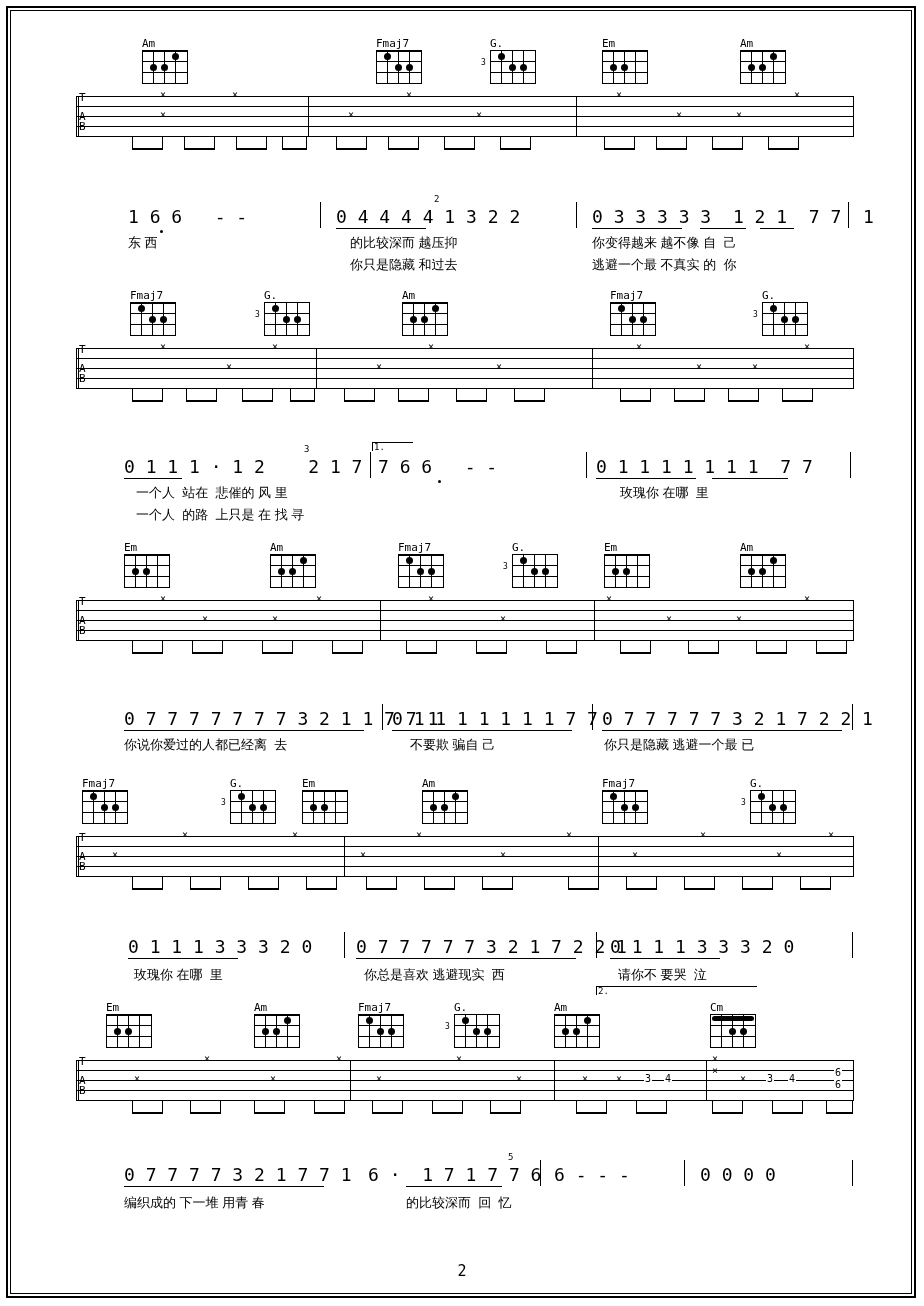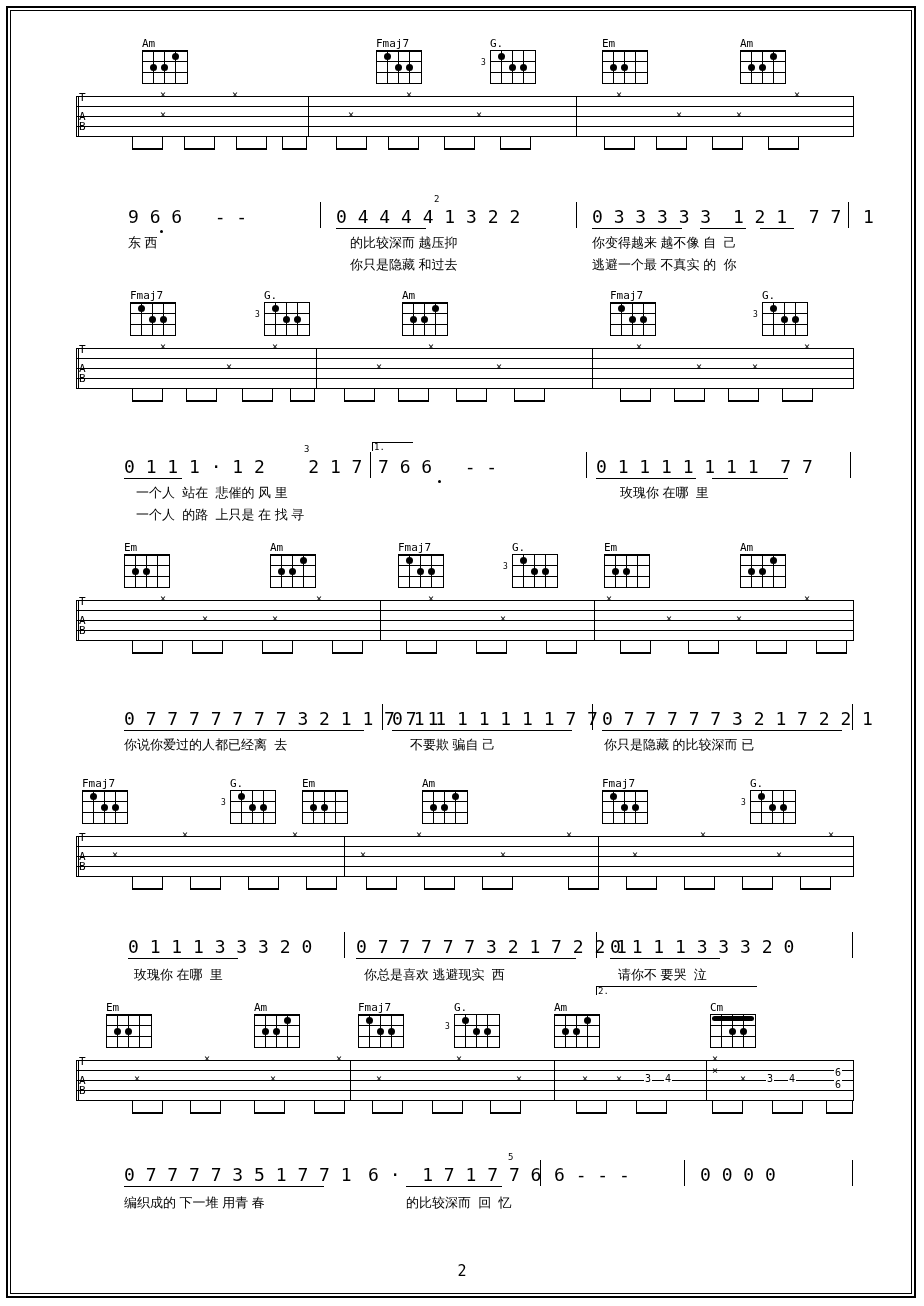--- a/index.html
+++ b/index.html
@@ -204,21 +204,21 @@
         <div class="beam" style="left:580px;top:52px;width:30px;"></div>
         <div class="stem" style="left:610px;top:40px;height:14px;"></div>
       <div class="stem" style="left:636px;top:40px;height:14px;"></div>
         <div class="beam" style="left:636px;top:52px;width:30px;"></div>
         <div class="stem" style="left:666px;top:40px;height:14px;"></div>
       <div class="stem" style="left:692px;top:40px;height:14px;"></div>
         <div class="beam" style="left:692px;top:52px;width:30px;"></div>
         <div class="stem" style="left:722px;top:40px;height:14px;"></div>
     </div>
 
-    <div class="jp" style="left:128px;top:168px;">9 6 6   - -</div>
+    <div class="jp" style="left:128px;top:168px;">1 6 6   - -</div>
     <div class="jpbar" style="left:320px;top:164px;height:26px;"></div>
     <div class="jp" style="left:336px;top:168px;">0 4 4 4 4 1 3 2 2</div>
     <div class="jpbar" style="left:576px;top:164px;height:26px;"></div>
     <div class="jp" style="left:592px;top:168px;">0 3 3 3 3 3  1 2 1  7 7  1</div>
     <div class="jpbar" style="left:848px;top:164px;height:26px;"></div>
     <div class="underline" style="left:336px;top:190px;width:90px;"></div>
     <div class="underline" style="left:592px;top:190px;width:90px;"></div>
     <div class="underline" style="left:700px;top:190px;width:46px;"></div>
     <div class="underline" style="left:760px;top:190px;width:34px;"></div>
     <div class="undot" style="left:160px;top:192px;"></div>
@@ -569,21 +569,21 @@
     <div class="jpbar" style="left:382px;top:162px;height:26px;"></div>
     <div class="jp" style="left:392px;top:166px;">0 1 1 1 1 1 1 1 7 7</div>
     <div class="jpbar" style="left:592px;top:162px;height:26px;"></div>
     <div class="jp" style="left:602px;top:166px;">0 7 7 7 7 7 3 2 1 7 2 2 1</div>
     <div class="jpbar" style="left:852px;top:162px;height:26px;"></div>
     <div class="underline" style="left:124px;top:188px;width:240px;"></div>
     <div class="underline" style="left:392px;top:188px;width:180px;"></div>
     <div class="underline" style="left:602px;top:188px;width:240px;"></div>
     <div class="lyr" style="left:124px;top:194px;">你说你爱过的人都已经离  去</div>
     <div class="lyr" style="left:410px;top:194px;">不要欺 骗自 己</div>
-    <div class="lyr" style="left:604px;top:194px;">你只是隐藏 的比较深而 已</div>
+    <div class="lyr" style="left:604px;top:194px;">你只是隐藏 逃避一个最 已</div>
   </div>
 
   <div class="system" style="top:778px;">
     <div class="chords">
       <div class="chord" style="left:80px;top:0;">
         <div class="cname">Fmaj7</div>
         <div class="grid">
           <div class="nut"></div>
             <div class="vline" style="left:0;"></div>
             <div class="vline" style="left:11px;"></div>
@@ -935,21 +935,21 @@
         <div class="beam" style="left:636px;top:52px;width:30px;"></div>
         <div class="stem" style="left:666px;top:40px;height:14px;"></div>
       <div class="stem" style="left:696px;top:40px;height:14px;"></div>
         <div class="beam" style="left:696px;top:52px;width:30px;"></div>
         <div class="stem" style="left:726px;top:40px;height:14px;"></div>
       <div class="stem" style="left:750px;top:40px;height:14px;"></div>
         <div class="beam" style="left:750px;top:52px;width:26px;"></div>
         <div class="stem" style="left:776px;top:40px;height:14px;"></div>
     </div>
 
-    <div class="jp" style="left:124px;top:162px;">0 7 7 7 7 3 5 1 7 7 1</div>
+    <div class="jp" style="left:124px;top:162px;">0 7 7 7 7 3 2 1 7 7 1</div>
     <div class="jp" style="left:368px;top:162px;">6 ·  1 7 1 7 7 6</div>
     <div class="jpbar" style="left:540px;top:158px;height:26px;"></div>
     <div class="jp" style="left:554px;top:162px;">6 - - -</div>
     <div class="jpbar" style="left:684px;top:158px;height:26px;"></div>
     <div class="jp" style="left:700px;top:162px;">0 0 0 0</div>
     <div class="jpbar" style="left:852px;top:158px;height:26px;"></div>
     <div class="underline" style="left:124px;top:184px;width:200px;"></div>
     <div class="underline" style="left:406px;top:184px;width:96px;"></div>
     <div class="tripnum" style="left:508px;top:150px;">5</div>
     <div class="lyr" style="left:124px;top:192px;">编织成的 下一堆 用青 春</div>

